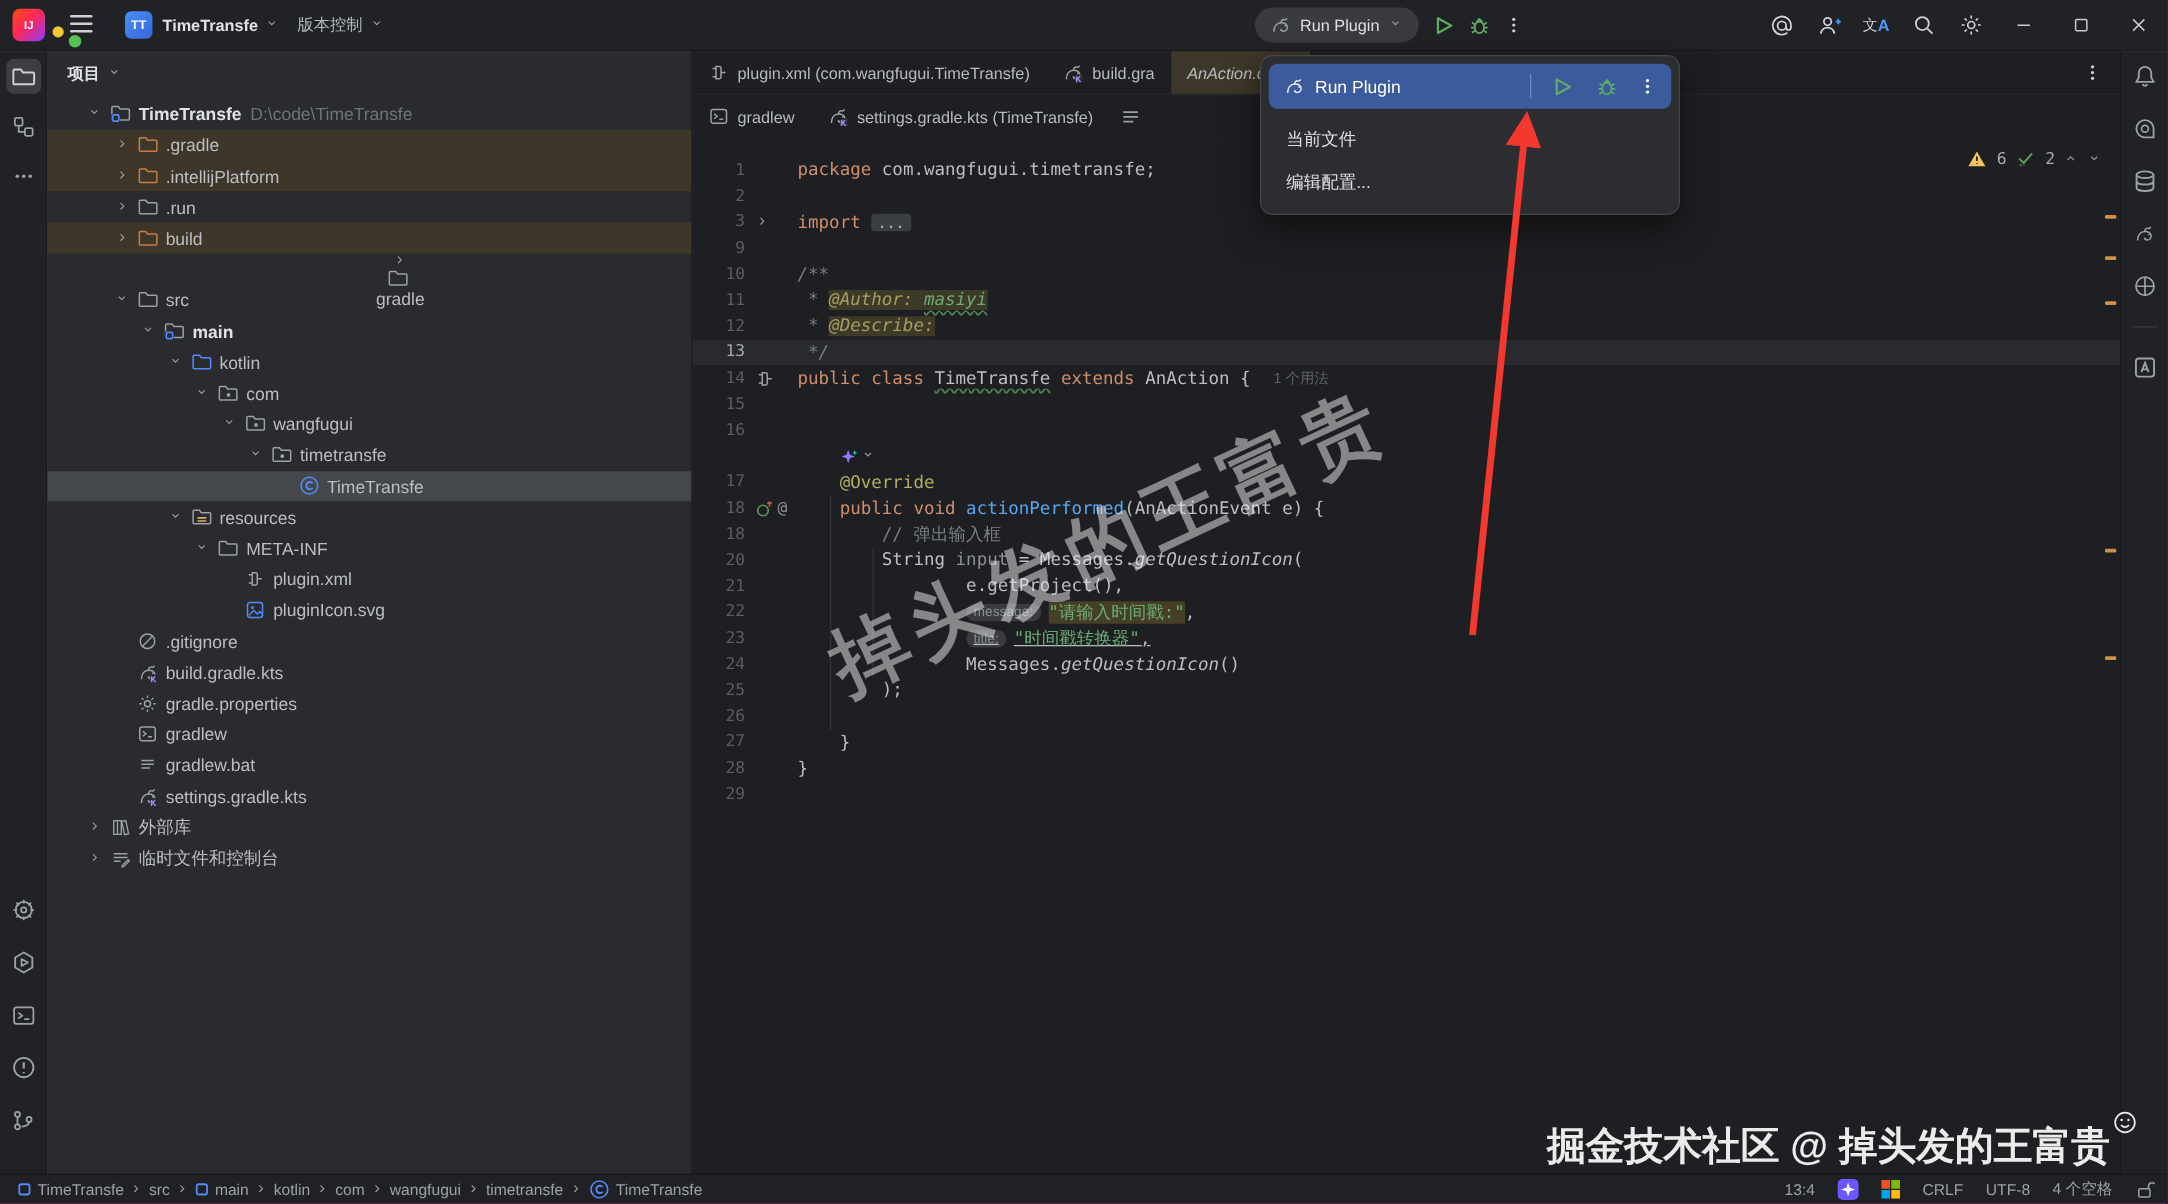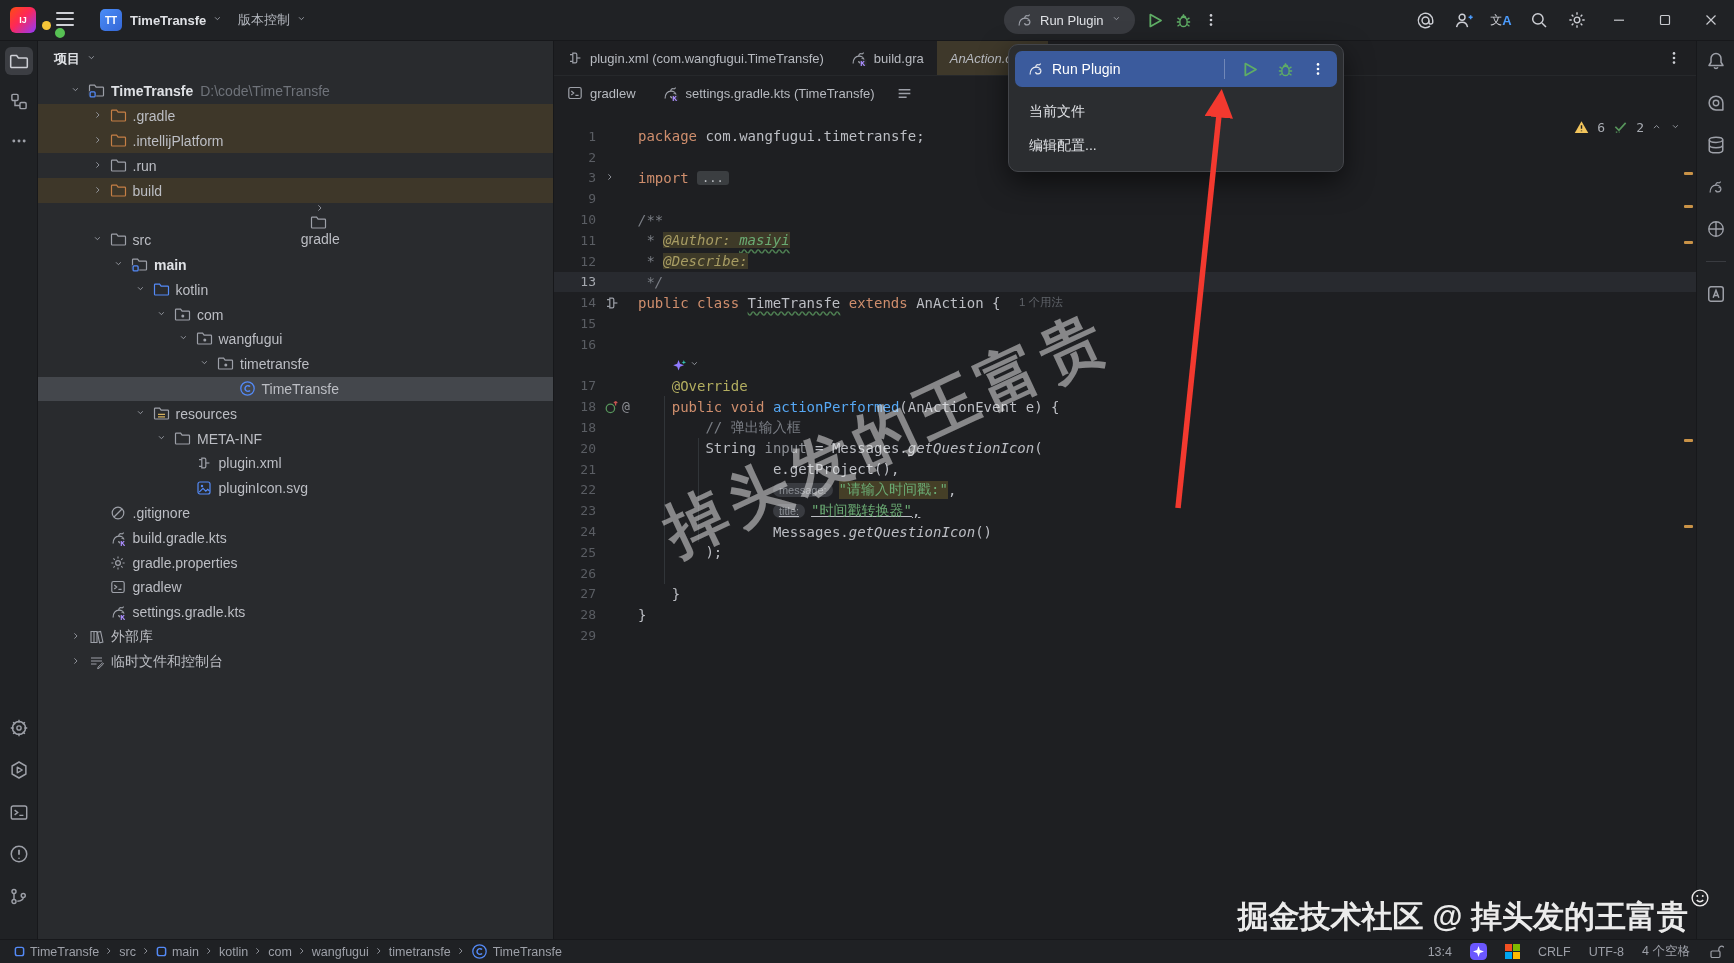--- a/index.html
+++ b/index.html
@@ -587,20 +587,29 @@
             <svg width="16" height="16" viewBox="0 0 16 16" fill="none">
               <rect x="1.8" y="2.5" width="12.4" height="11" rx="1.8" stroke="#9da0a8" stroke-width="1.2"></rect>
               <path d="M4.3 6l2.4 2-2.4 2M8.4 10.3h3.2" stroke="#9da0a8" stroke-width="1.2"></path>
             </svg>
           </span>
           <span class="lbl">gradlew</span>
         </div>
         <div class="trow" style="padding-left: 49.5px;">
           <span class="caret"></span>
           <span class="ticon">
+            <svg width="16" height="16" viewBox="0 0 16 16" fill="none">
+              <path d="M3 4.3h10M3 7.3h10M3 10.3h7" stroke="#9da0a8" stroke-width="1.2"></path>
+            </svg>
+          </span>
+          <span class="lbl">gradlew.bat</span>
+        </div>
+        <div class="trow" style="padding-left: 49.5px;">
+          <span class="caret"></span>
+          <span class="ticon">
             <svg width="17" height="16" viewBox="0 0 16 16" fill="none">
               <path d="M2.6 13.4c0-4.4 2.3-7.3 5.9-7.3 2.7 0 4.9 1.6 4.9 3.7 0 1.7-1.3 3.1-2.9 3.1-1.3 0-2.3-.9-2.3-2" stroke="#9da0a8" stroke-width="1.2"></path>
               <path d="M8.3 6.3C8.1 4.7 9.4 3.1 11 3.7c.5.2 1 .1 1.4-.3l.8-.8" stroke="#9da0a8" stroke-width="1.2"></path>
               <circle cx="11.7" cy="8.5" r=".7" fill="#9da0a8"></circle>
               <rect x="9.6" y="9.6" width="6.4" height="6.4" fill="#292b2e"></rect>
               <path d="M10.8 16v-5M10.8 13.6l2.9-2.4M11.7 12.9l2.4 3" stroke="#a88bfa" stroke-width="1.2"></path>
             </svg>
           </span>
           <span class="lbl">settings.gradle.kts</span>
         </div>

